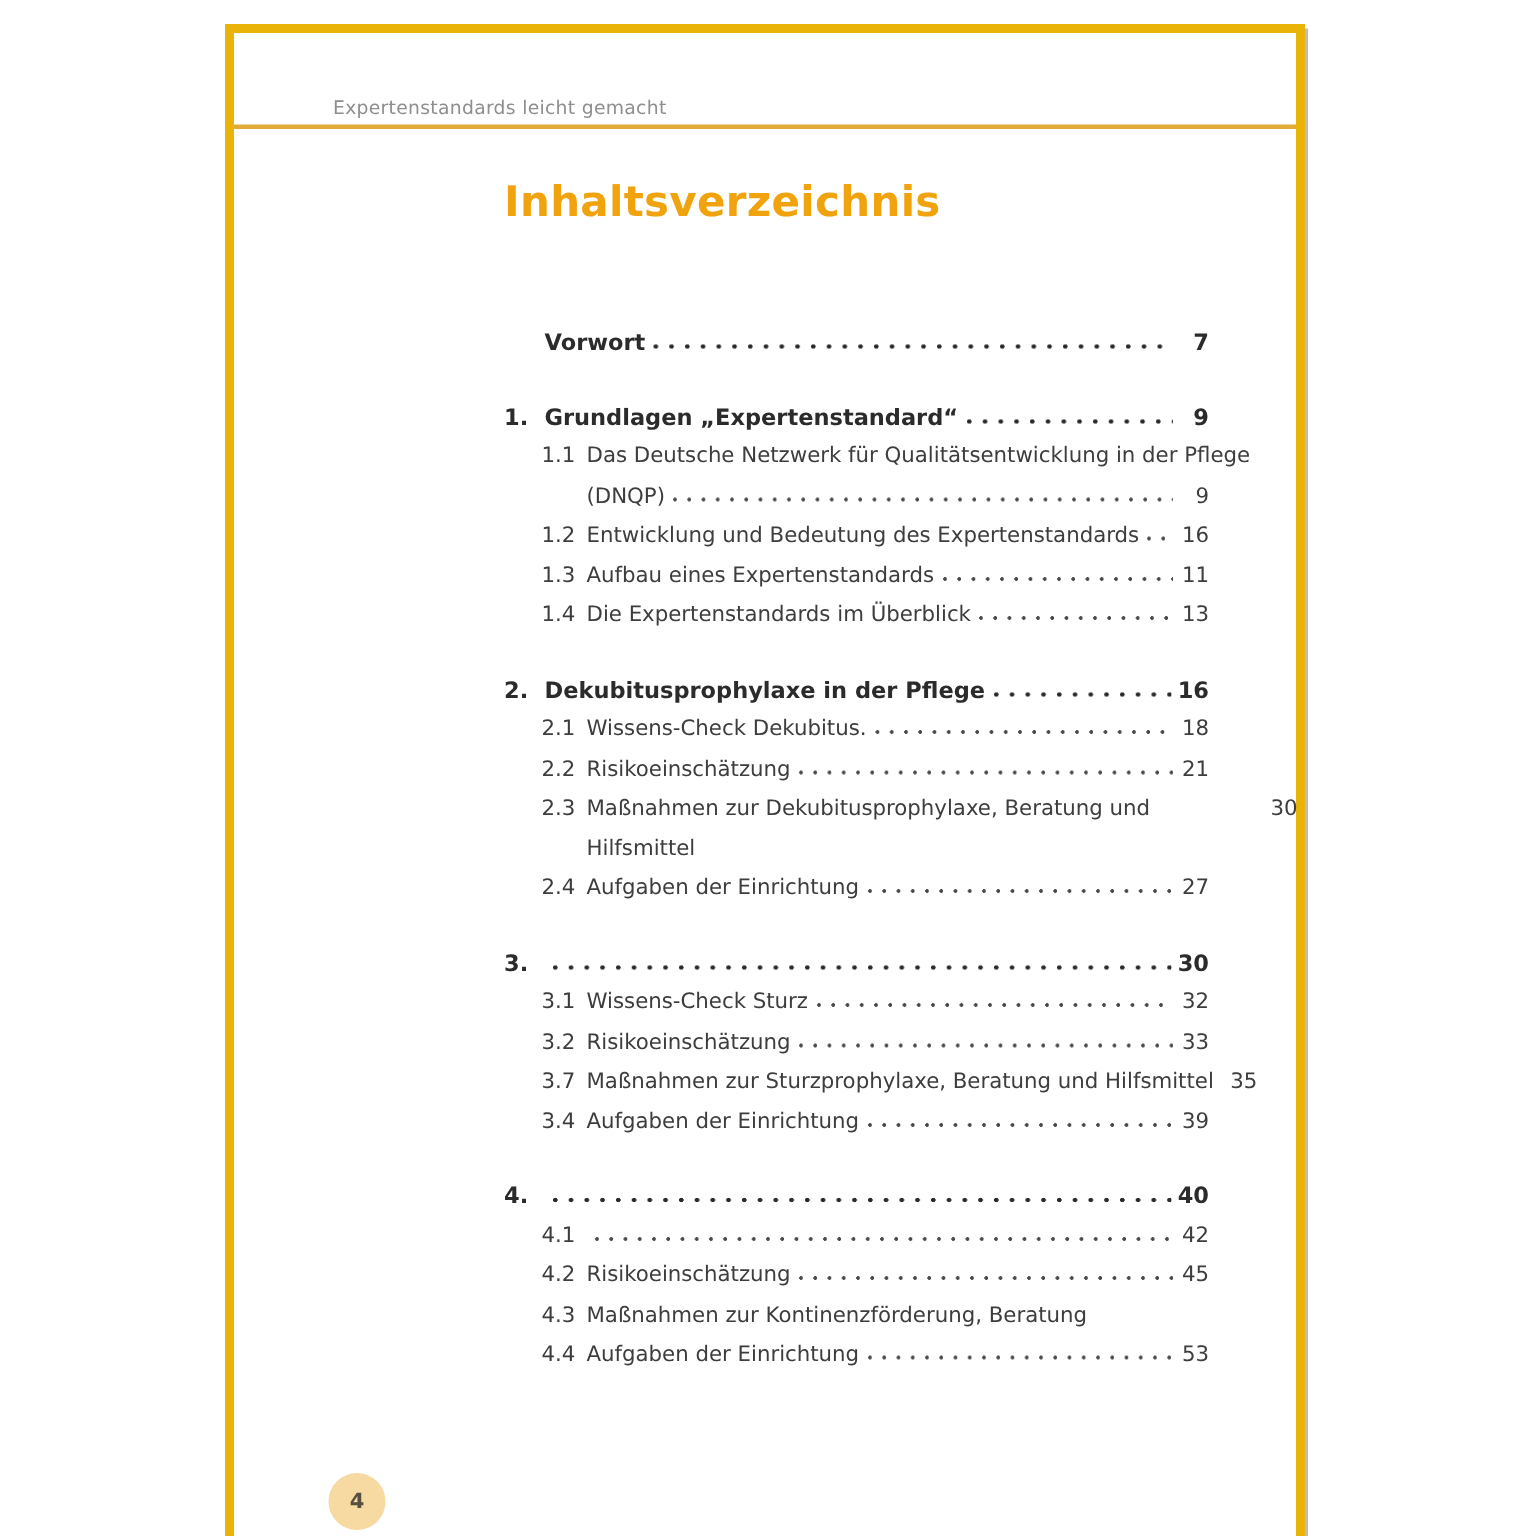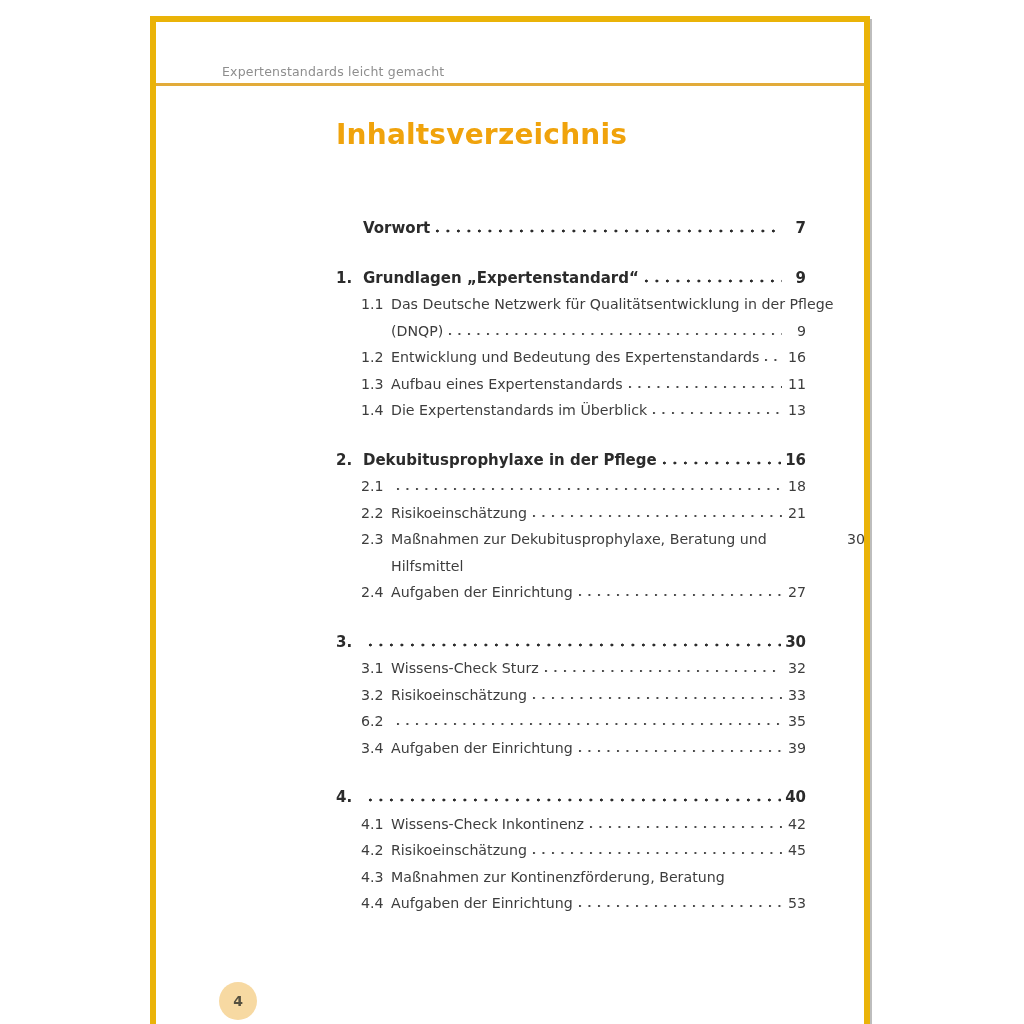--- a/index.html
+++ b/index.html
@@ -110,20 +110,21 @@
         </div>
         <div class="section">
           <div class="row bold">
             <span class="num-top">2.</span>
             <span class="title">Dekubitusprophylaxe in der Pflege</span>
             <span class="leader"></span>
             <span class="pg">16</span>
           </div>
           <div class="row sub">
             <span class="num-sub">2.1</span>
+            <span class="title">Wissens-Check Dekubitus.</span>
             <span class="leader"></span>
             <span class="pg">18</span>
           </div>
           <div class="row sub">
             <span class="num-sub">2.2</span>
             <span class="title">Risikoeinschätzung</span>
             <span class="leader"></span>
             <span class="pg">21</span>
           </div>
           <div class="row sub">
@@ -151,40 +152,40 @@
             <span class="leader"></span>
             <span class="pg">32</span>
           </div>
           <div class="row sub">
             <span class="num-sub">3.2</span>
             <span class="title">Risikoeinschätzung</span>
             <span class="leader"></span>
             <span class="pg">33</span>
           </div>
           <div class="row sub">
-            <span class="num-sub">6.2</span>
+            <span class="num-sub">3.7</span>
+            <span class="title">Maßnahmen zur Sturzprophylaxe, Beratung und Hilfsmittel</span>
             <span class="leader"></span>
             <span class="pg">35</span>
           </div>
           <div class="row sub">
             <span class="num-sub">3.4</span>
             <span class="title">Aufgaben der Einrichtung</span>
             <span class="leader"></span>
             <span class="pg">39</span>
           </div>
         </div>
         <div class="section">
           <div class="row bold">
             <span class="num-top">4.</span>
             <span class="leader"></span>
             <span class="pg">40</span>
           </div>
           <div class="row sub">
             <span class="num-sub">4.1</span>
-            <span class="title">Wissens-Check Inkontinenz</span>
             <span class="leader"></span>
             <span class="pg">42</span>
           </div>
           <div class="row sub">
             <span class="num-sub">4.2</span>
             <span class="title">Risikoeinschätzung</span>
             <span class="leader"></span>
             <span class="pg">45</span>
           </div>
           <div class="row sub">

